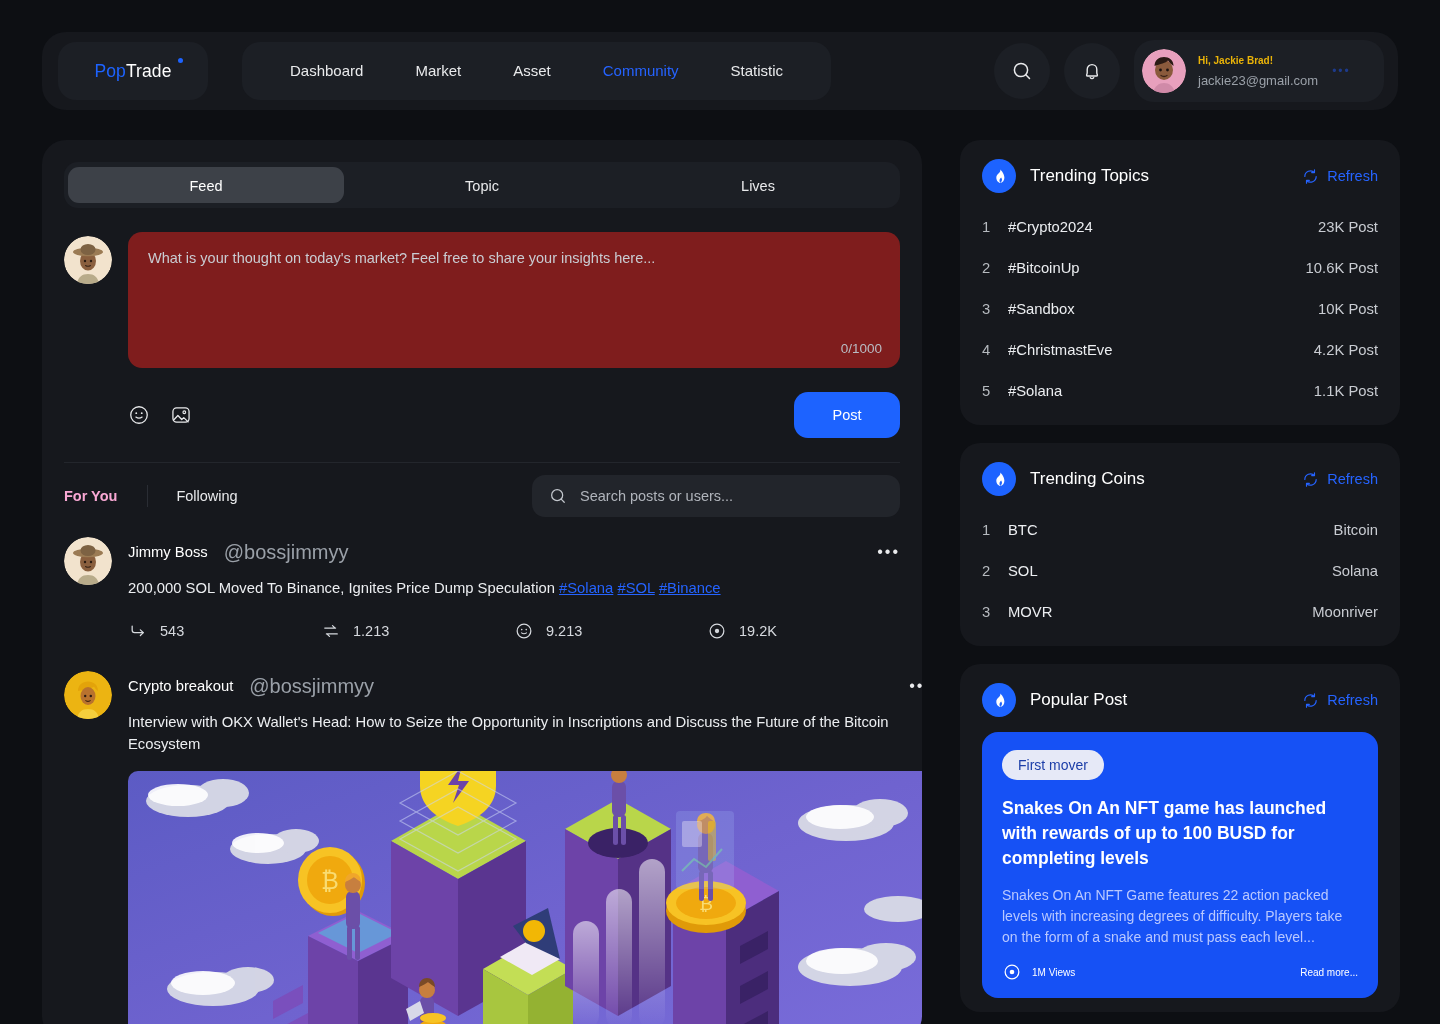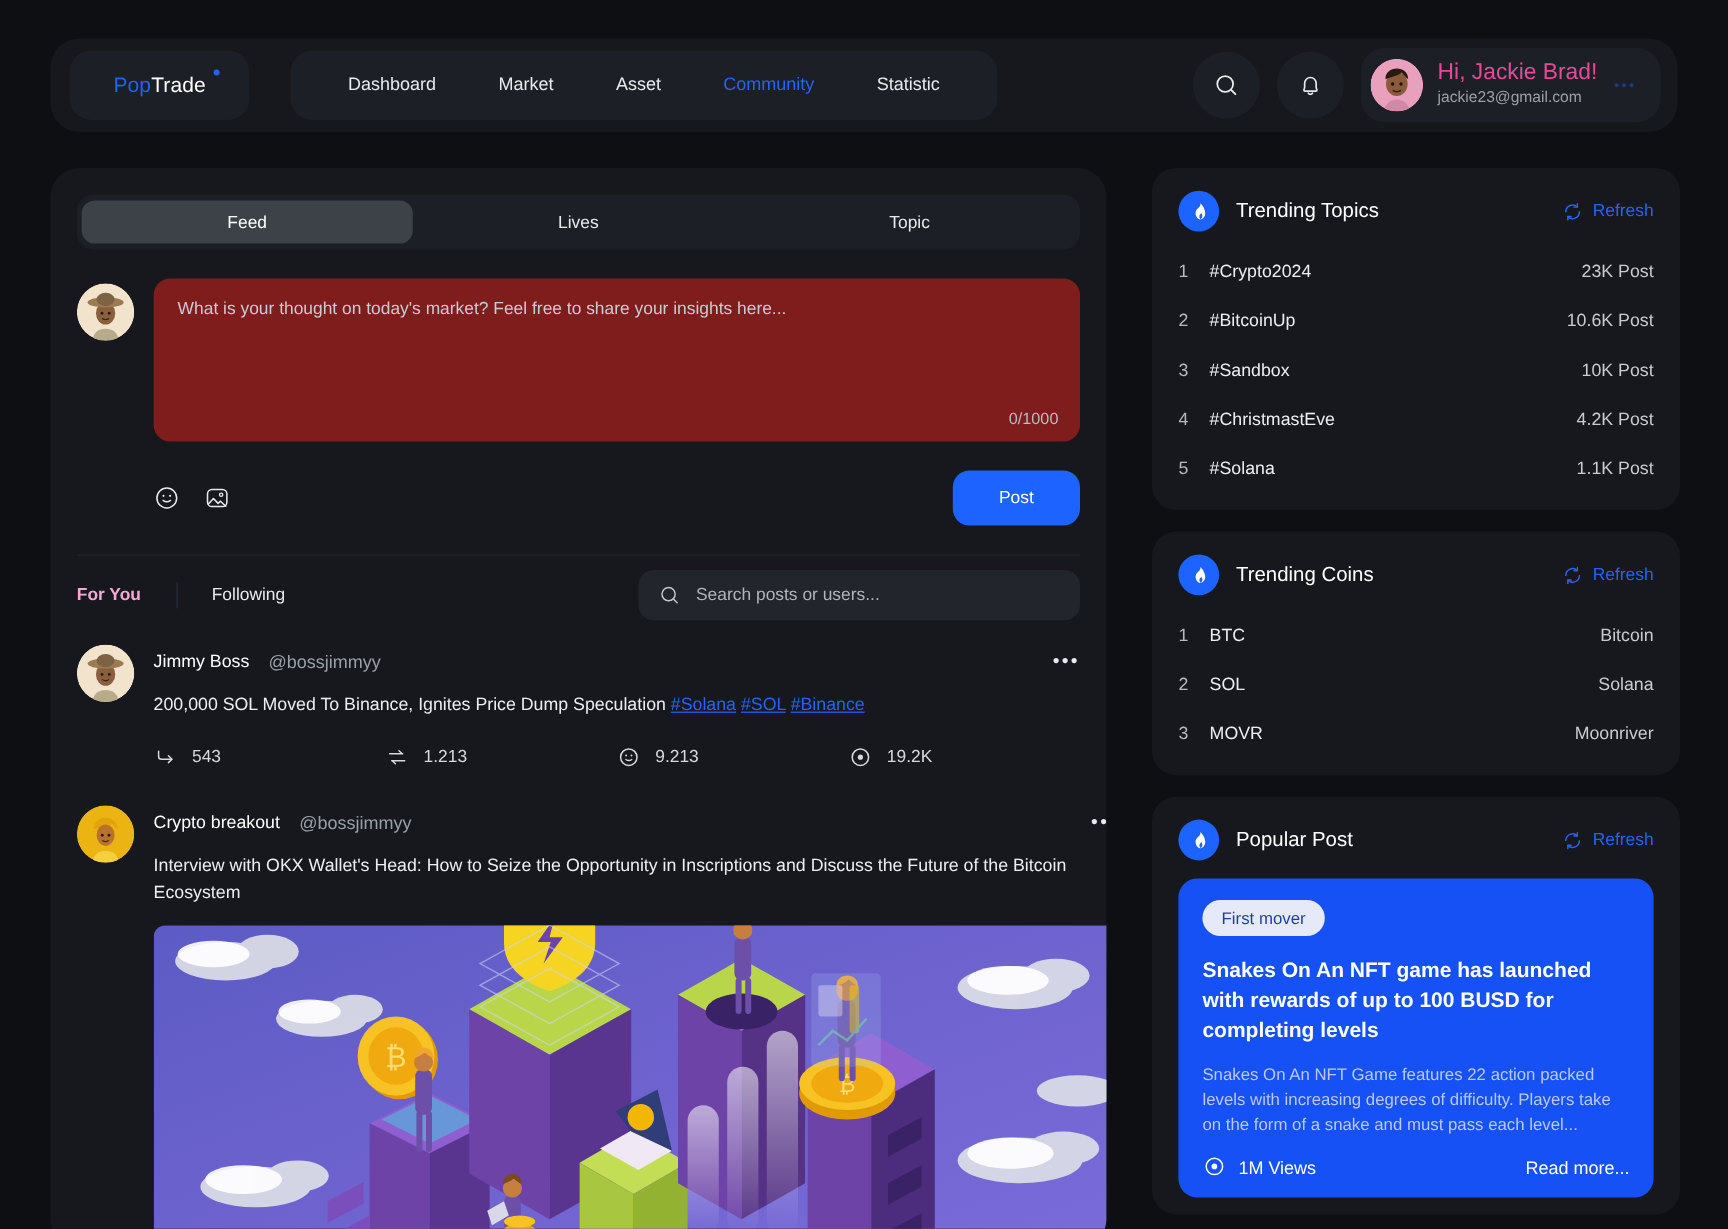--- a/index.html
+++ b/index.html
@@ -64,21 +64,21 @@
     height: 62px; min-width: 250px;
     background: #1c1f25; border-radius: 20px;
     display: flex; align-items: center;
     padding: 0 16px 0 8px; cursor: pointer;
   }
   .avatar {
     width: 44px; height: 44px; border-radius: 50%;
     flex: 0 0 44px; overflow: hidden;
   }
   .profile-txt { margin-left: 12px; display: flex; flex-direction: column; }
-  .profile-name { font-size: 19px; color: #ec4899; line-height: 18px; }
+  .profile-name { font-size: 10px; color: #eab308; line-height: 18px; font-weight: bold; }
   .profile-mail { font-size: 13px; color: #9aa0a8; line-height: 18px; margin-top: 2px; }
   .profile-dots { margin-left: 14px; letter-spacing: 2px; color: #1d3a8a; font-size: 12px; }
 
   
   .feed-panel {
     position: absolute; left: 42px; top: 140px;
     width: 880px; height: 900px;
     background: #16181d;
     border-radius: 24px;
     overflow: hidden;
@@ -154,21 +154,21 @@
   
   .post { margin: 0 22px; padding-top: 8px; }
   .post-head { display: flex; align-items: flex-start; }
   .post-avatar {
     width: 48px; height: 48px; border-radius: 50%;
     flex: 0 0 48px; overflow: hidden;
   }
   .post-body { margin-left: 16px; flex: 1; }
   .post-meta { display: flex; align-items: center; height: 30px; }
   .post-author { font-size: 14.8px; color: #ffffff; }
-  .post-handle { font-size: 15px; color: #9aa0a8; margin-left: 16px; }
+  .post-handle { font-size: 20px; color: #9aa0a8; margin-left: 16px; }
   .post-more {
     margin-left: auto; color: #e9eaec; letter-spacing: 2px;
     font-size: 16px; cursor: pointer; line-height: 10px;
   }
   .post-text {
     font-size: 14.8px; color: #eceef1; line-height: 22px;
     margin-top: 10px;
   }
   .tag { color: #2563ff; text-decoration: underline; cursor: pointer; }
   .stats { display: flex; margin-top: 22px; padding-bottom: 6px; }
@@ -222,22 +222,22 @@
   }
   .pop-title {
     font-size: 17.5px; color: #ffffff; line-height: 25px;
     margin-top: 16px; font-weight: 700;
   }
   .pop-desc {
     font-size: 14px; line-height: 21px; margin-top: 14px;
     color: #b9c8ff;
   }
   .pop-foot {
-    display: flex; align-items: flex-end; margin-top: 14px;
-    font-size: 15px; color: #ffffff;
+    display: flex; align-items: center; margin-top: 14px;
+    font-size: 10px; color: #ffffff;
   }
   .pop-foot .views { margin-left: 10px; }
   .read-more { margin-left: auto; cursor: pointer; color:#ffffff; }
 
   svg { display: block; }
 </style>
 </head>
 <body>
 
 <div class="page">
@@ -289,22 +289,22 @@
         </div>
         <div class="profile-dots">•••</div>
       </div>
     </div>
   </div>
 
   <div class="feed-panel">
 
     <div class="seg">
       <div class="seg-btn active">Feed</div>
+      <div class="seg-btn">Topic</div>
       <div class="seg-btn">Lives</div>
-      <div class="seg-btn">Topic</div>
     </div>
 
     <div class="compose-row">
       <div class="compose-avatar">
         <svg viewBox="0 0 48 48" width="48" height="48">
           <circle cx="24" cy="24" r="24" fill="#f2e3cd"></circle>
           <ellipse cx="24" cy="25" rx="8" ry="9.5" fill="#8a5f3e"></ellipse>
           <ellipse cx="24" cy="16" rx="15" ry="4.2" fill="#9b7b54"></ellipse>
           <ellipse cx="24" cy="13.5" rx="7.5" ry="5.5" fill="#7d6243"></ellipse>
           <circle cx="21" cy="25" r="1.2" fill="#2a1b12"></circle>

